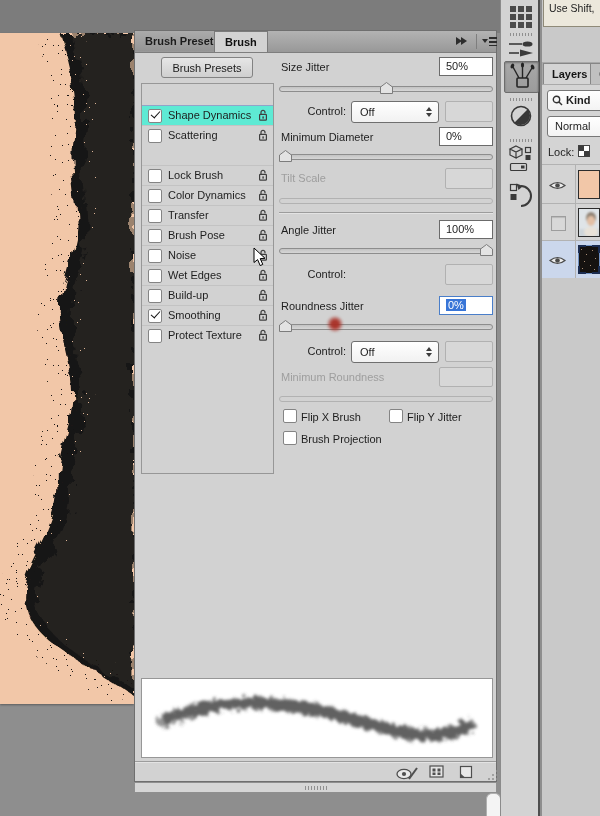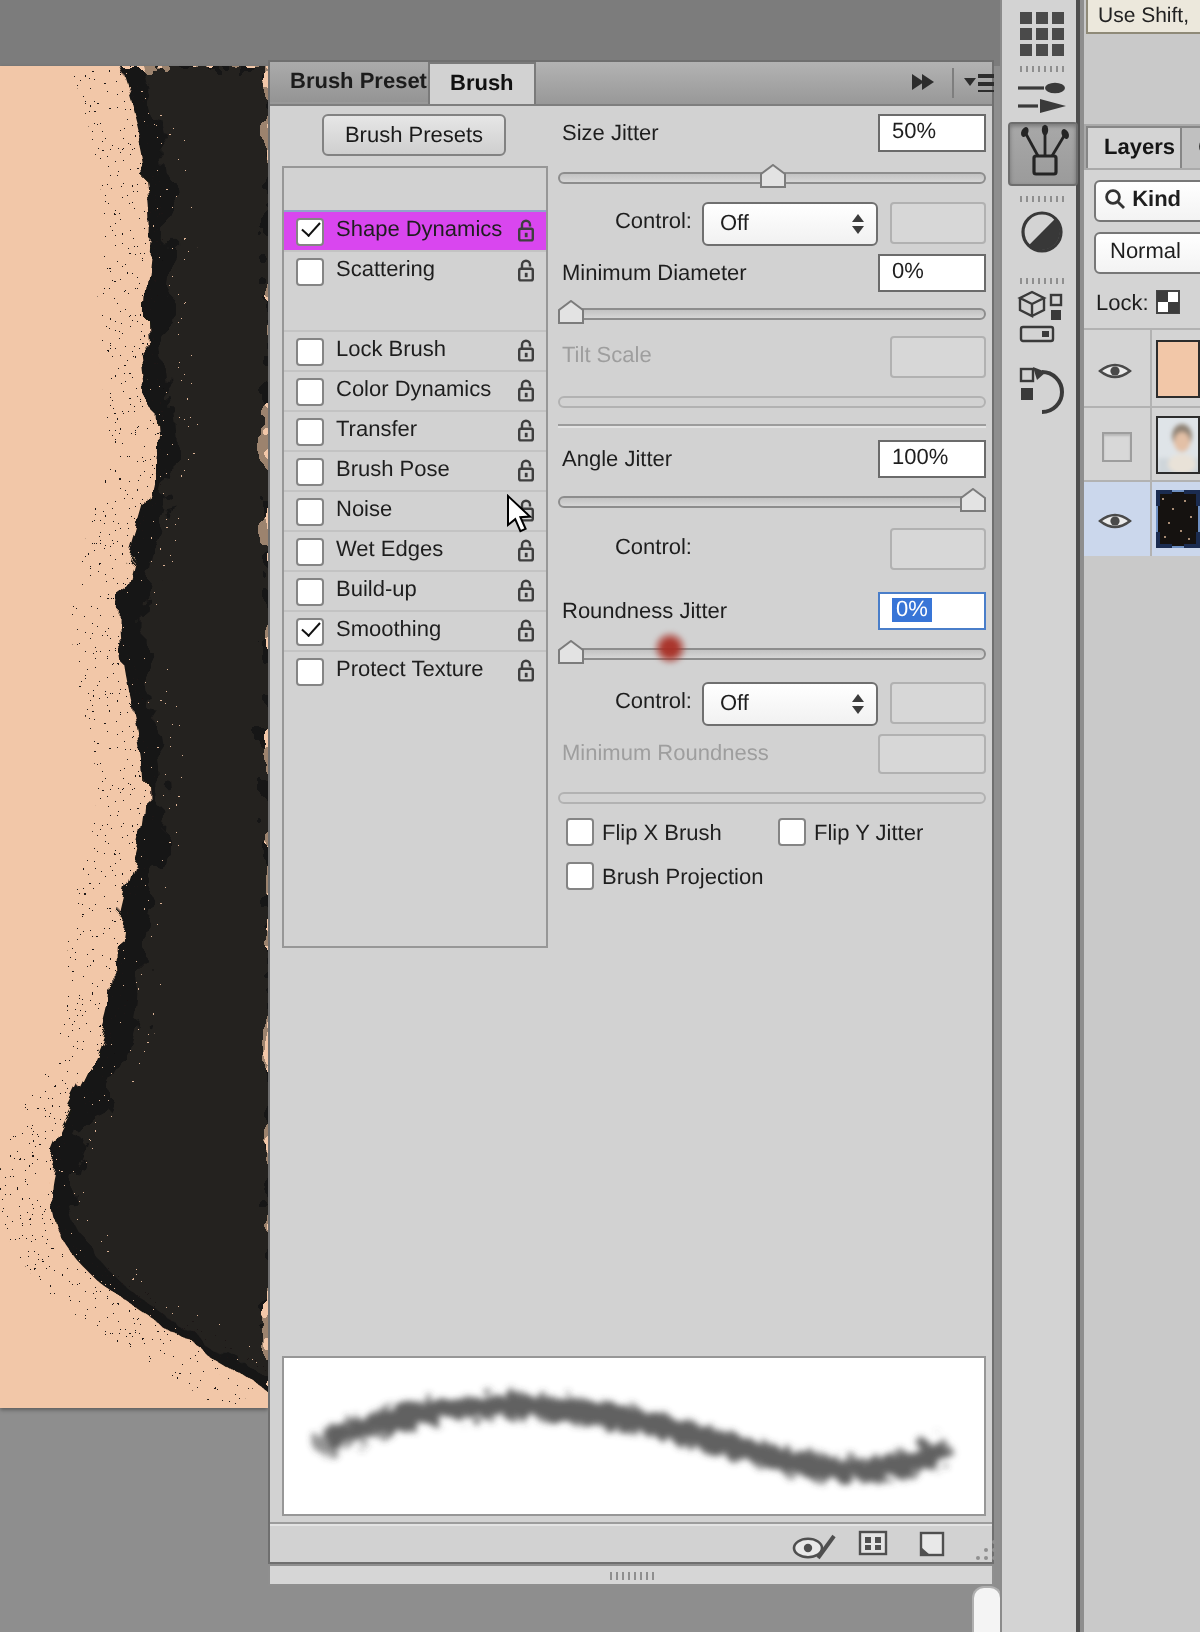--- a/index.html
+++ b/index.html
@@ -20,21 +20,21 @@
   .tbsep{left:341px;top:3px;width:1px;height:15px;background:#7e7e7e;}
   .menu-ic{left:347px;top:6px;width:14px;height:9px;}
   .menu-ic .mtri{position:absolute;left:0;top:2px;width:0;height:0;border:3px solid transparent;border-top:4px solid #2d2d2d;}
   .menu-ic .mlines{position:absolute;left:7px;top:0;width:8px;height:9px;background:repeating-linear-gradient(#2d2d2d 0 2px,transparent 2px 4px);}
   .presets-btn{left:26px;top:26px;width:92px;height:21px;line-height:20px;text-align:center;background:linear-gradient(#e6e6e6,#cfcfcf);
       border:1px solid #828282;border-radius:3px;box-sizing:border-box;color:#1a1a1a;}
   
   .optlist{left:6px;top:52px;width:133px;height:391px;background:#d2d2d2;border:1px solid #979797;box-sizing:border-box;}
   .opthead{left:0;top:0;width:100%;height:21px;line-height:21px;text-align:center;color:#1c1c1c;}
   .row{left:0;width:100%;height:20px;border-top:1px solid #c3c3c3;box-sizing:border-box;}
-  .row.selected{background:#d946ef;border-top:1px solid #91a3c9;box-shadow:0 1px 0 #91a3c9;text-decoration:underline;}
+  .row.selected{background:#5eead4;border-top:1px solid #91a3c9;box-shadow:0 1px 0 #91a3c9;text-decoration:underline;}
   .cb{position:absolute;left:6px;top:3px;width:12px;height:12px;background:#fff;border:1px solid #848484;border-radius:2px;}
   .cb.checked::after{content:"";position:absolute;left:2px;top:1px;width:8px;height:4px;border-left:1.6px solid #111;border-bottom:1.6px solid #111;transform:rotate(-48deg);}
   .rlbl{position:absolute;left:26px;top:3px;}
   .lock{position:absolute;right:5px;top:3px;}
   .lk,.lkb{fill:none;stroke:#3f3f3f;stroke-width:1.2;}
   
   .lbl{white-space:nowrap;}
   .lbl.dis{color:#9e9e9e;}
   .fld{background:#fff;border:1px solid #6b6b6b;box-sizing:border-box;line-height:17px;padding-left:6px;}
   .fld .sel{background:#3875d7;color:#fff;padding:0 2px;}
@@ -67,21 +67,21 @@
   .ltab.active{left:1px;background:#d4d4d4;font-weight:bold;color:#151515;text-align:right;}
   .ltab.part{left:48px;width:20px;background:#c0c0c0;color:#2a2a2a;}
   .lbody{left:0;top:85px;width:58px;height:192px;background:#d4d4d4;}
   .wbox{background:linear-gradient(#ffffff,#f3f3f3);border:1px solid #777;border-radius:3px;box-sizing:border-box;line-height:19px;}
   .lrow{left:0;width:58px;border-top:1px solid #b2b2b2;}
   .lrow .vline{position:absolute;left:33px;top:0;bottom:0;width:1px;background:#b2b2b2;}
   .lthumb{position:absolute;left:36px;border:1px solid #2c2c2c;box-sizing:border-box;}
   .eyewell{position:absolute;left:9px;width:13px;height:13px;background:#d8d8d8;border:1px solid #9d9d9d;box-shadow:inset 0 1px 1px rgba(0,0,0,.15);}
   .corner{position:absolute;width:6px;height:6px;border:0 solid #1b2c50;}
   
-  .tooltip{left:543px;top:0;width:57px;height:17px;background:#ece8dc;border-left:1px solid #8f8a78;border-bottom:1px solid #8f8a78;
+  .tooltip{left:543px;top:0;width:57px;height:27px;background:#ece8dc;border-left:1px solid #8f8a78;border-bottom:1px solid #8f8a78;
      line-height:17px;padding-left:5px;font-size:10.5px;color:#222;white-space:nowrap;overflow:hidden;box-sizing:border-box;}
   
   .clickdot{left:326px;top:315px;width:18px;height:18px;border-radius:50%;
      background:radial-gradient(circle,rgba(168,46,36,.95) 0 28%,rgba(168,46,36,0) 68%);filter:blur(1px);}
   .cursor{left:253px;top:247px;}
 </style>
 </head>
 <body>
 
 <div id="app">

